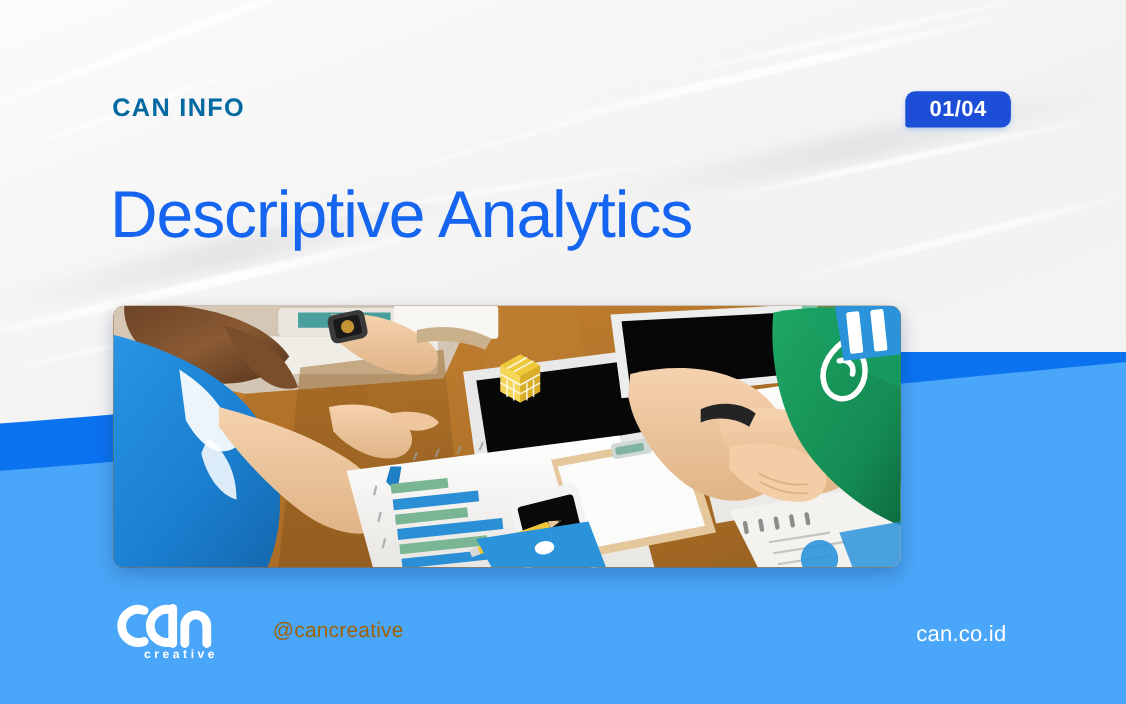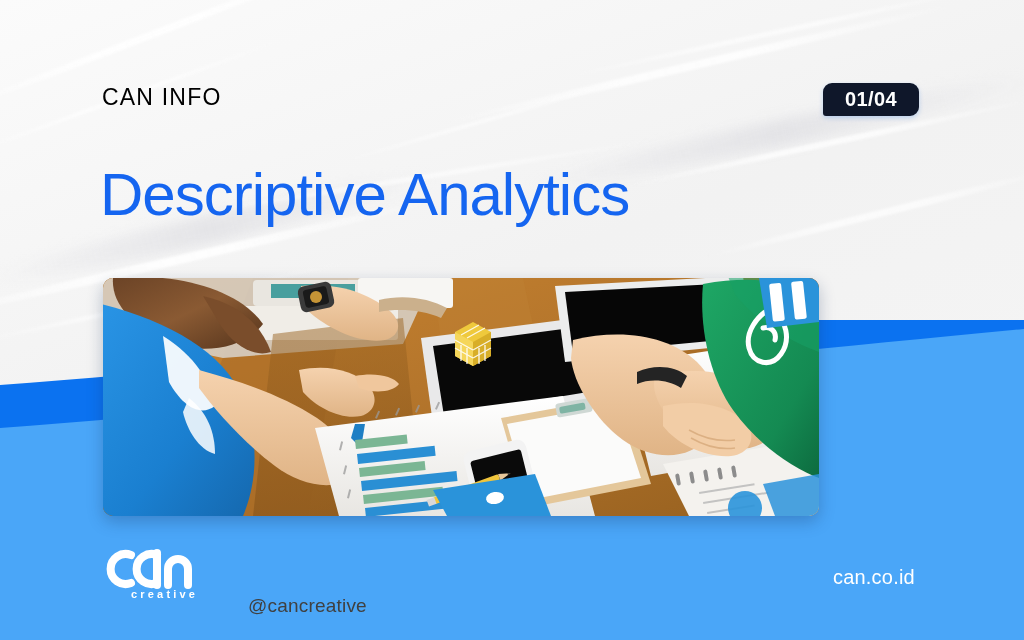--- a/index.html
+++ b/index.html
@@ -53,27 +53,27 @@
   .shade.s2 { left:520px; top:120px; width:520px; height:26px; transform:rotate(-12deg); }
   .shade.s3 { left:250px; top:325px; width:520px; height:22px; transform:rotate(-9deg); opacity:.5;}
 
   
   .band-wrap { position:absolute; left:0; right:0; bottom:0; height:320px; }
   .band-wrap svg { display:block; width:1024px; height:320px; }
 
   
   .eyebrow {
     position:absolute; left:102px; top:84px;
-    font-size:23px; font-weight:400; letter-spacing:1.2px;
-    color:#000000;
+    font-size:23px; font-weight:700; letter-spacing:1.2px;
+    color:#0369a1;
   }
   .page-badge {
     position:absolute; left:823px; top:83px;
     width:96px; height:33px;
-    background:#0f172a;
+    background:#1d4ed8;
     border-radius:9px 9px 9px 3px;
     display:flex; align-items:center; justify-content:center;
     box-shadow:0 2px 5px rgba(10,110,240,.22);
   }
   .page-badge span {
     color:#ffffff; font-size:20px; font-weight:bold; letter-spacing:.4px;
   }
 
   .headline {
     position:absolute; left:100px; top:163px;
@@ -96,21 +96,21 @@
   .photo svg { display:block; width:716px; height:238px; }
 
   
   .logo {
     position:absolute; left:100px; top:543px;
     width:104px; height:58px;
   }
   .logo svg { display:block; }
   .handle {
     position:absolute; left:248px; top:563px;
-    font-size:19px; color:#404040; letter-spacing:.2px;margin-top:32px;
+    font-size:19px; color:#a16207; letter-spacing:.2px;
   }
   .site {
     position:absolute; left:833px; top:566px;
     font-size:20px; color:#ffffff; letter-spacing:.2px;
   }
 </style>
 </head>
 <body>
 
 <div class="slide">

